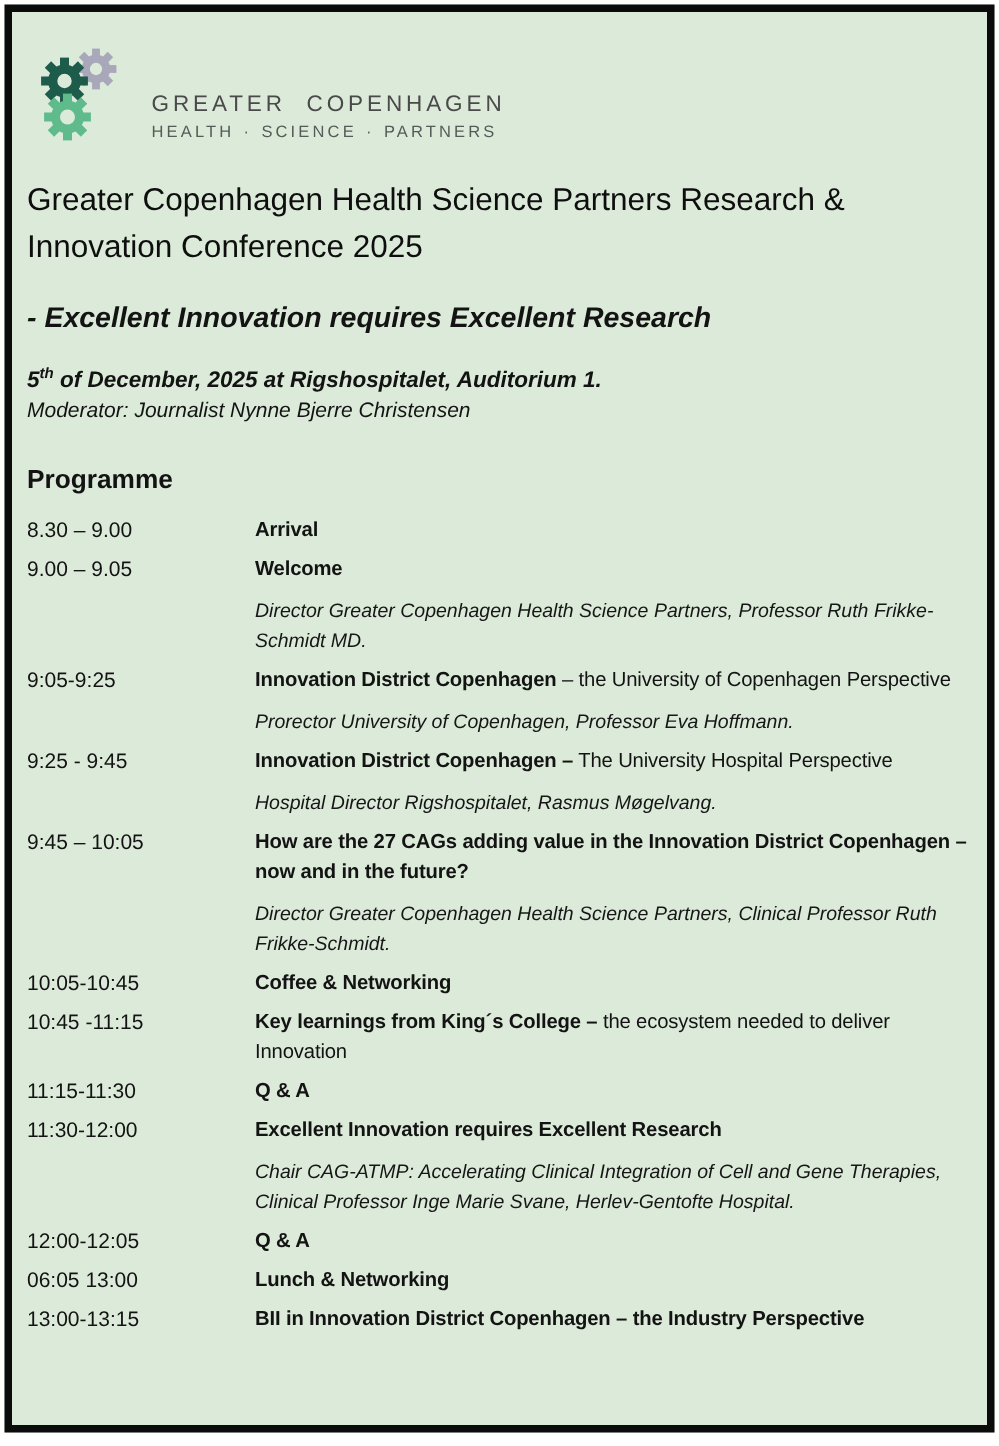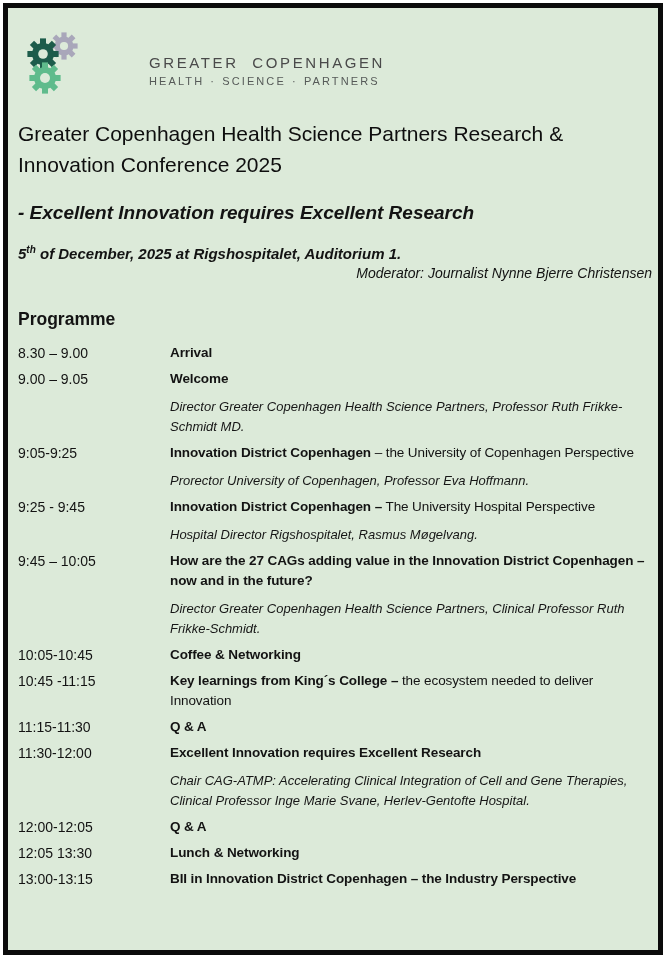--- a/index.html
+++ b/index.html
@@ -15,23 +15,22 @@
     left: 3px; top: 3px;
     width: 660px; height: 952px;
     background: #dcead9;
     border: 5px solid #0b0b0b;
     padding: 0 6px 0 10px;
     overflow: hidden;
   }
   
   .logo-row {
     display: flex;
-    align-items: center;
+    align-items: flex-end;
     margin: 24px 0 0 9px;
-    gap: 48px;
   }
   .logo-gears { flex: 0 0 auto; }
   .logo-text { margin-left: 14px; padding-top: 14px; }
   .logo-line1 {
     font-size: 15px;
     letter-spacing: 2.6px;
     word-spacing: 7px;
     color: #4a4a4a;
     font-weight: 400;
   }
@@ -61,21 +60,20 @@
     margin-top: 20px;
     font-size: 15px;
     font-weight: 700;
     font-style: italic;
   }
   .date-line sup { font-size: 10px; }
   .moderator-line {
     margin-top: 3px;
     font-size: 14px;
     font-style: italic;
-    text-align: right;
   }
   
   .programme-heading {
     margin-top: 28px;
     font-size: 17.5px;
     font-weight: 700;
   }
   .schedule { margin-top: 13px; }
   .srow {
     display: grid;
@@ -241,21 +239,21 @@
 
     <div class="srow">
       <div class="stime">12:00-12:05</div>
       <div class="scell">
         <div class="stitle"><span class="b">Q &amp; A</span><span></span></div>
 
       </div>
     </div>
 
     <div class="srow">
-      <div class="stime">12:05 13:30</div>
+      <div class="stime">06:05 13:00</div>
       <div class="scell">
         <div class="stitle"><span class="b">Lunch &amp; Networking</span><span></span></div>
 
       </div>
     </div>
 
     <div class="srow">
       <div class="stime">13:00-13:15</div>
       <div class="scell">
         <div class="stitle"><span class="b">BII in Innovation District Copenhagen – the Industry Perspective</span><span></span></div>

